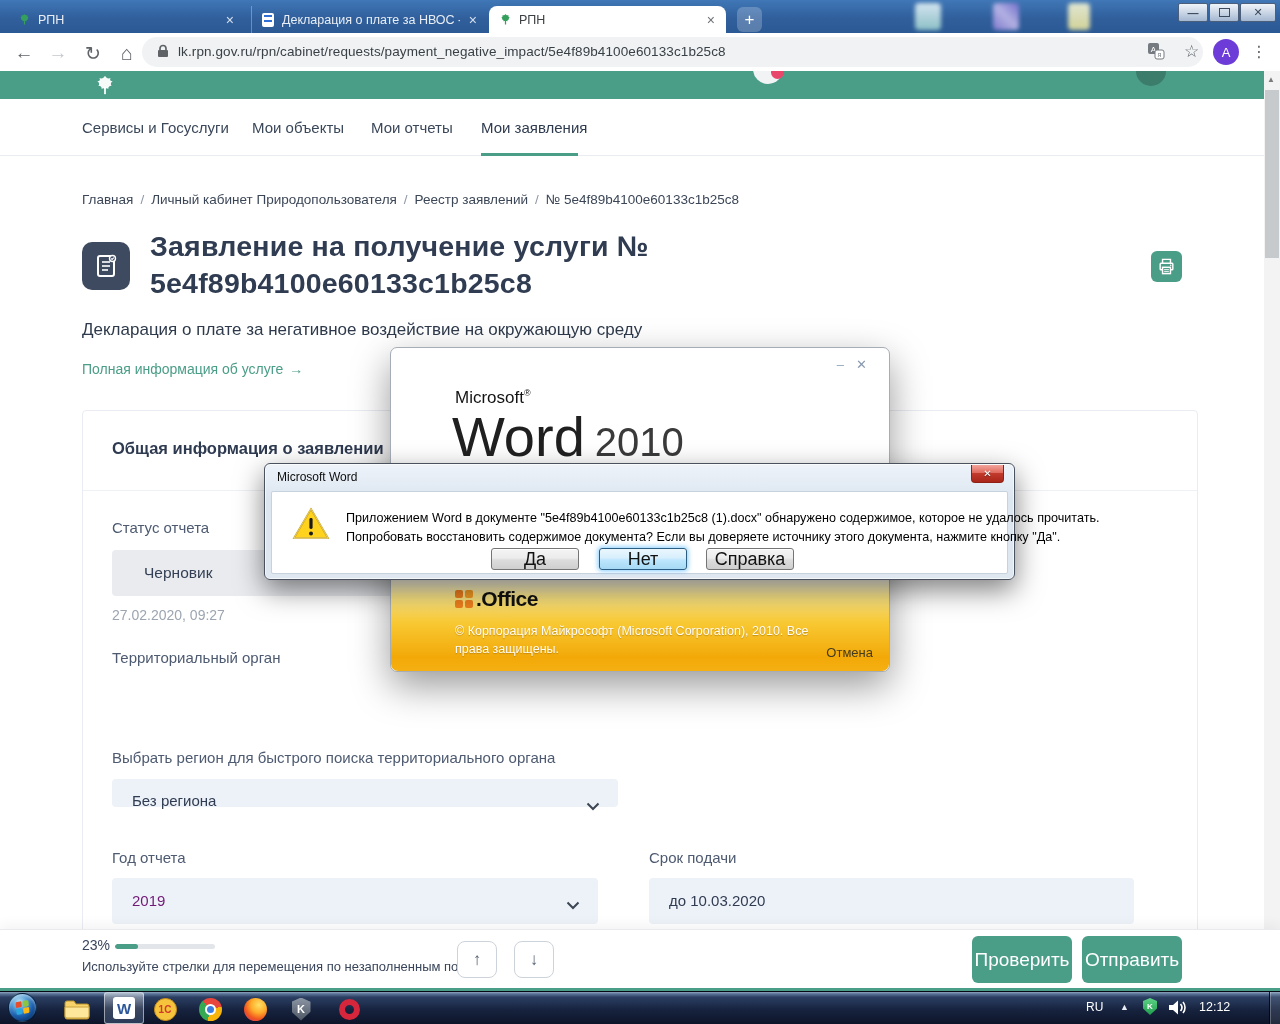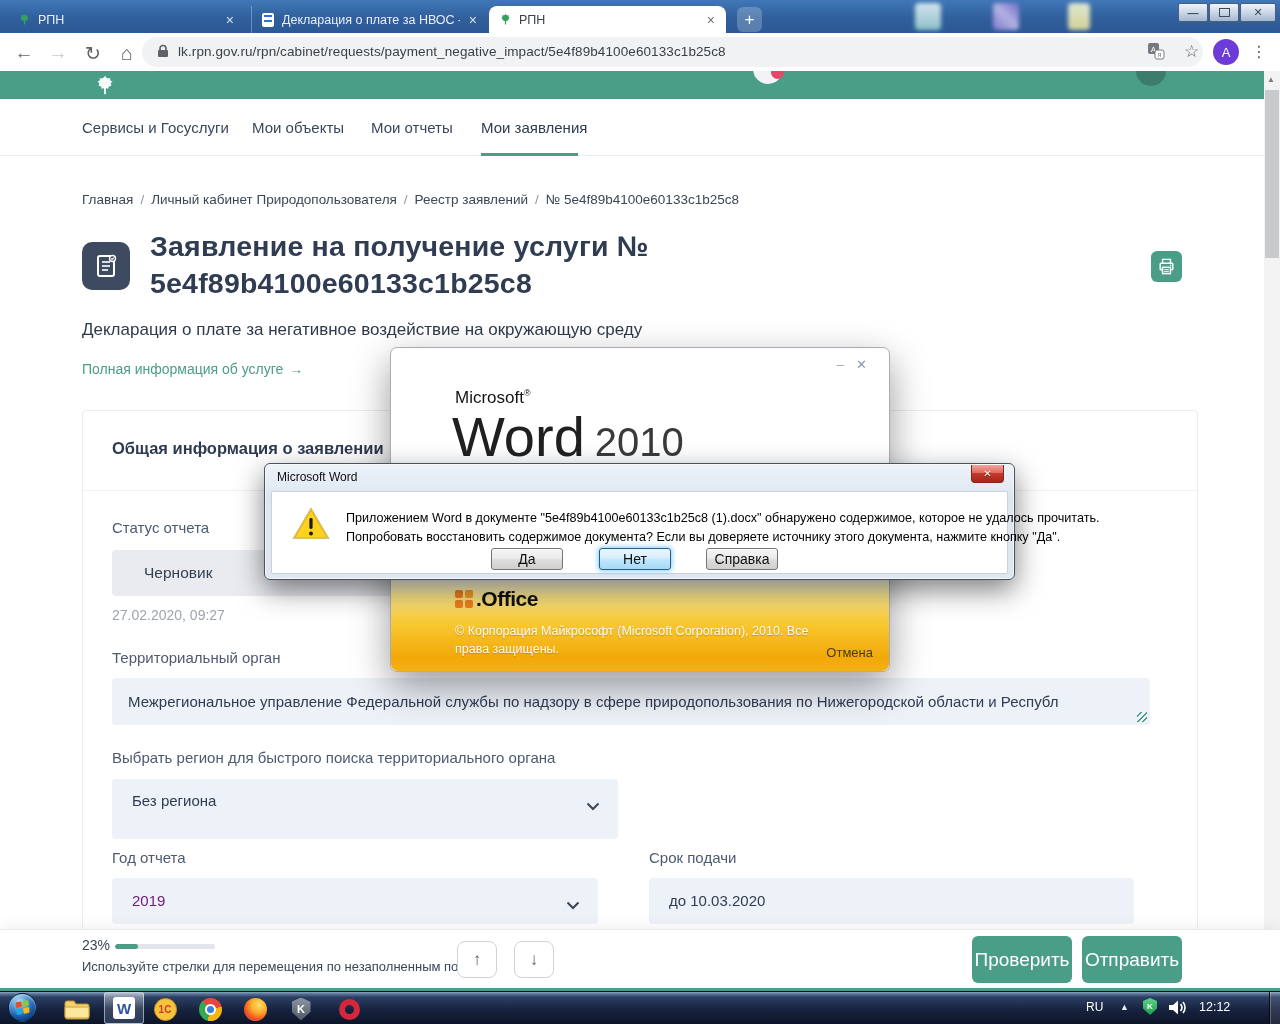--- a/index.html
+++ b/index.html
@@ -83,21 +83,21 @@
   #status-box{left:29px;top:139px;width:509px;height:46px;background:#e9ebef;border-radius:4px;}
   #status-val{left:61px;top:153px;font-size:15.5px;color:#333f54;}
   #status-date{left:29px;top:196px;font-size:14px;color:#9ca5b0;}
   #terr-label{left:29px;top:238px;}
   #terr-box{left:29px;top:267px;width:1038px;height:47px;background:#edf1f8;border-radius:4px;overflow:hidden;}
   #terr-val{left:16px;top:15px;width:1030px;font-size:15px;color:#303c51;white-space:nowrap;overflow:hidden;}
   #terr-grip{right:3px;bottom:3px;width:10px;height:10px;
     background:repeating-linear-gradient(135deg,transparent 0 2.5px,#4a9d87 2.5px 4px);}
   #region-label{left:29px;top:338px;}
   .selbox{background:#edf1f8;border-radius:4px;}
-  #region-box{left:29px;top:368px;width:506px;height:60px;text-align:right;}
+  #region-box{left:29px;top:368px;width:506px;height:28px;text-align:right;}
   #region-val{left:20px;top:13px;font-size:15px;color:#303c51;}
   .chev{right:18px;top:18px;}
   #year-label{left:29px;top:438px;}
   #deadline-label{left:566px;top:438px;}
   #year-box{left:29px;top:467px;width:486px;height:46px;}
   #year-val{left:20px;top:14px;font-size:15px;color:#701a75;}
   #deadline-box{left:566px;top:467px;width:485px;height:46px;}
   #deadline-val{left:20px;top:14px;font-size:15px;color:#303c51;}
 
   #footerbar{left:0;top:930px;width:1280px;height:58px;background:#fff;z-index:6;
@@ -149,23 +149,23 @@
   #dlg-title{left:12px;top:6px;font-size:12px;color:#0c0c0c;}
   #dlg-close{right:10px;top:1px;width:33px;height:18px;border-radius:0 0 4px 4px;
     background:linear-gradient(180deg,#f2a49c 0%,#e06a5d 45%,#c13b2d 50%,#a92619 100%);
     border:1px solid #8e2015;border-top:none;box-sizing:border-box;color:#fff;font-size:10px;font-weight:bold;
     display:flex;align-items:center;justify-content:center;text-shadow:0 1px 1px rgba(0,0,0,.5);}
   #dlg-inner{left:6px;top:27px;width:737px;height:83px;background:#fff;border:1px solid #c8d2dd;border-radius:2px;box-sizing:border-box;}
   #dlg-warn{left:20px;top:15px;}
   .dlg-msg{left:74px;font-size:12.6px;color:#000;white-space:nowrap;}
   #msg1{top:19px;}
   #msg2{top:38px;}
-  .dlg-btn{top:56px;width:72px;height:22px;box-sizing:border-box;border:1px solid #757575;border-radius:3px;
+  .dlg-btn{top:56px;width:88px;height:22px;box-sizing:border-box;border:1px solid #757575;border-radius:3px;
     background:linear-gradient(180deg,#f4f4f4 0%,#ececec 45%,#dcdcdc 55%,#cfcfcf 100%);
-    font-size:14px;color:#111;display:flex;align-items:center;justify-content:center;box-shadow:inset 0 1px 0 #fff;}
+    font-size:18px;color:#111;display:flex;align-items:center;justify-content:center;box-shadow:inset 0 1px 0 #fff;}
   #btn-yes{left:219px;}
   #btn-no{left:327px;border-color:#2a5d83;
     background:linear-gradient(180deg,#eaf6fd 0%,#d7effc 45%,#bde6fd 55%,#a6d9f4 100%);
     box-shadow:0 0 5px 1px rgba(61,176,255,.65);}
   #btn-help{left:434px;}
 
   
   #taskbar{left:0;top:991px;width:1280px;height:33px;z-index:50;border-top:1px solid #060b16;box-sizing:border-box;
     background:linear-gradient(180deg,#8fa5c0 0%,#5a7396 6%,#2b3f63 16%,#17233f 55%,#0c1428 100%);}
   #orb{left:8px;top:1px;width:29px;height:29px;border-radius:50%;border:1px solid rgba(0,0,0,.55);box-sizing:border-box;
@@ -337,24 +337,20 @@
   <div class="abs" id="card">
     <div class="abs" id="card-title">Общая информация о заявлении</div>
     <div class="abs" id="card-div"></div>
 
     <div class="abs flabel" id="status-label">Статус отчета</div>
     <div class="abs" id="status-box"></div>
     <div class="abs" id="status-val">Черновик</div>
     <div class="abs" id="status-date">27.02.2020, 09:27</div>
 
     <div class="abs flabel" id="terr-label">Территориальный орган</div>
-    <div class="abs" id="terr-box">
-      <div class="abs" id="terr-val">Межрегиональное управление Федеральной службы по надзору в сфере природопользования по Нижегородской области и Республ</div>
-      <div class="abs" id="terr-grip"></div>
-    </div>
 
     <div class="abs flabel" id="region-label">Выбрать регион для быстрого поиска территориального органа</div>
     <div class="abs selbox" id="region-box">
       <div class="abs" id="region-val">Без региона</div>
       <span class="abs chev"><svg width="14" height="9">
             <path d="M1.5 1.5 L7 7 L12.5 1.5" stroke="#3c4654" stroke-width="2" fill="none"></path>
           </svg></span>
     </div>
 
     <div class="abs flabel" id="year-label">Год отчета</div>

